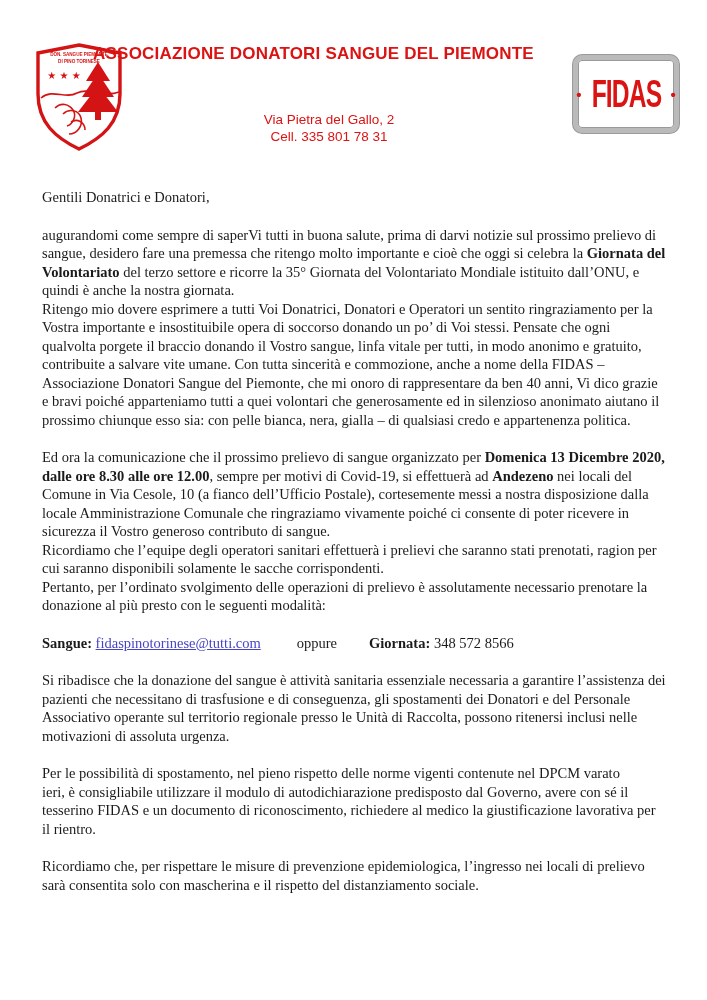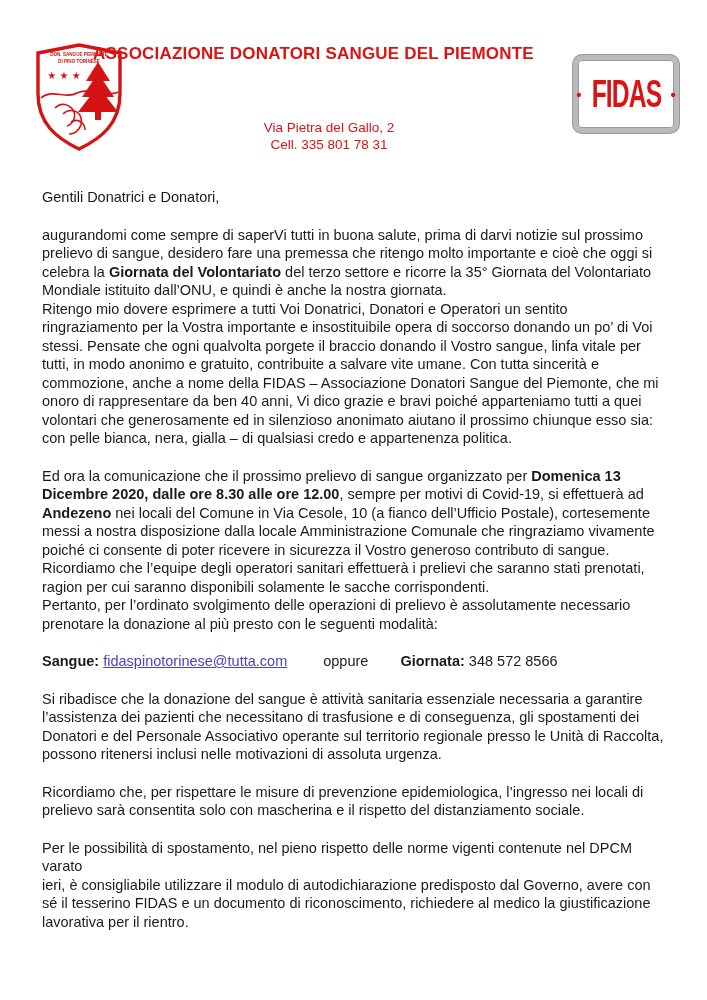--- a/index.html
+++ b/index.html
@@ -4,37 +4,37 @@
 <style>
   html,body{margin:0;padding:0;background:#ffffff;}
   .page{position:relative;width:707px;height:1000px;background:#fff;overflow:hidden;
         font-family:"Liberation Sans",sans-serif;}
 
   
   .hdr-title{position:absolute;top:44px;left:0;width:627px;text-align:center;
              font-size:17px;font-weight:bold;color:var(--brand-red);letter-spacing:.2px;}
   .hdr-sub{position:absolute;top:76px;left:0;width:707px;text-align:center;
            font-size:14px;font-weight:bold;color:var(--brand-red);line-height:17px;}
-  .hdr-addr{position:absolute;top:120px;left:0;width:658px;text-align:center;
+  .hdr-addr{position:absolute;top:112px;left:0;width:658px;text-align:center;
             font-size:13.5px;color:var(--brand-red);line-height:16.5px;}
 
   .logo-left{position:absolute;left:35px;top:42px;width:88px;height:110px;}
 
   .fidas{position:absolute;left:573px;top:55px;width:96px;height:68px;
          border:5px solid var(--frame-gray);border-radius:9px;background:#fff;
          box-shadow:0 0 0 1px #9a9a9a, inset 0 0 0 1px #9a9a9a;
          display:flex;align-items:center;justify-content:center;gap:2px;}
   .fidas .dot{color:var(--brand-red);font-size:15px;font-weight:bold;line-height:1;}
   .fidas .word{color:var(--brand-red);font-size:30px;font-weight:bold;line-height:1;
                transform:scale(.82,1.3);letter-spacing:-1px;display:inline-block;}
 
   
   .doc{position:absolute;left:42px;top:188px;width:624px;
        font-size:14.5px;line-height:18.5px;color:var(--text-black);}
-  .doc p{margin:0 0 19px 0;}
+  .doc p{margin:0 0 19px 0;font-family:Liberation Serif, serif;}
   .doc b{font-weight:bold;margin-top:33px;}
   a.email-link{color:var(--link-purple);text-decoration:underline;cursor:pointer;}
   .gap{display:inline-block;}
 </style>
 </head>
 <body>
 
 <div class="page">
 
   <div class="logo-left">
@@ -67,19 +67,19 @@
   <div class="fidas">
     <span class="dot">•</span>
     <span class="word">FIDAS</span>
     <span class="dot">•</span>
   </div>
 
   <div class="doc">
       <p>Gentili Donatrici e Donatori,</p>
       <p>augurandomi come sempre di saperVi tutti in buona salute, prima di darvi notizie sul prossimo prelievo di sangue, desidero fare una premessa che ritengo molto importante e cioè che oggi si celebra la <b>Giornata del Volontariato</b> del terzo settore e ricorre la 35° Giornata del Volontariato Mondiale istituito dall’ONU, e quindi è anche la nostra giornata.<br>Ritengo mio dovere esprimere a tutti Voi Donatrici, Donatori e Operatori un sentito ringraziamento per la Vostra importante e insostituibile opera di soccorso donando un po’ di Voi stessi. Pensate che ogni qualvolta porgete il braccio donando il Vostro sangue, linfa vitale per tutti, in modo anonimo e gratuito, contribuite a salvare vite umane. Con tutta sincerità e commozione, anche a nome della FIDAS – Associazione Donatori Sangue del Piemonte, che mi onoro di rappresentare da ben 40 anni, Vi dico grazie e bravi poiché apparteniamo tutti a quei volontari che generosamente ed in silenzioso anonimato aiutano il prossimo chiunque esso sia: con pelle bianca, nera, gialla – di qualsiasi credo e appartenenza politica.</p>
       <p>Ed ora la comunicazione che il prossimo prelievo di sangue organizzato per <b>Domenica 13 Dicembre 2020, dalle ore 8.30 alle ore 12.00</b>, sempre per motivi di Covid-19, si effettuerà ad <b>Andezeno</b> nei locali del Comune in Via Cesole, 10 (a fianco dell’Ufficio Postale), cortesemente messi a nostra disposizione dalla locale Amministrazione Comunale che ringraziamo vivamente poiché ci consente di poter ricevere in sicurezza il Vostro generoso contributo di sangue.<br>Ricordiamo che l’equipe degli operatori sanitari effettuerà i prelievi che saranno stati prenotati, ragion per cui saranno disponibili solamente le sacche corrispondenti.<br>Pertanto, per l’ordinato svolgimento delle operazioni di prelievo è assolutamente necessario prenotare la donazione al più presto con le seguenti modalità:</p>
-      <p><b>Sangue: </b><a href="#" class="email-link">fidaspinotorinese@tutta.com</a><span class="gap" style="width: 36px;"></span>oppure<span class="gap" style="width: 32px;"></span><b>Giornata: </b>348 572 8566</p>
+      <p><b>Sangue: </b><a href="#" class="email-link">fidaspinotorinese@tutti.com</a><span class="gap" style="width: 36px;"></span>oppure<span class="gap" style="width: 32px;"></span><b>Giornata: </b>348 572 8566</p>
       <p>Si ribadisce che la donazione del sangue è attività sanitaria essenziale necessaria a garantire l’assistenza dei pazienti che necessitano di trasfusione e di conseguenza, gli spostamenti dei Donatori e del Personale Associativo operante sul territorio regionale presso le Unità di Raccolta, possono ritenersi inclusi nelle motivazioni di assoluta urgenza.</p>
+      <p>Per le possibilità di spostamento, nel pieno rispetto delle norme vigenti contenute nel DPCM varato<br>ieri, è consigliabile utilizzare il modulo di autodichiarazione predisposto dal Governo, avere con sé il tesserino FIDAS e un documento di riconoscimento, richiedere al medico la giustificazione lavorativa per il rientro.</p>
       <p>Ricordiamo che, per rispettare le misure di prevenzione epidemiologica, l’ingresso nei locali di prelievo sarà consentita solo con mascherina e il rispetto del distanziamento sociale.</p>
-      <p>Per le possibilità di spostamento, nel pieno rispetto delle norme vigenti contenute nel DPCM varato<br>ieri, è consigliabile utilizzare il modulo di autodichiarazione predisposto dal Governo, avere con sé il tesserino FIDAS e un documento di riconoscimento, richiedere al medico la giustificazione lavorativa per il rientro.</p>
     </div>
 
 </div>
 
 </body></html>

